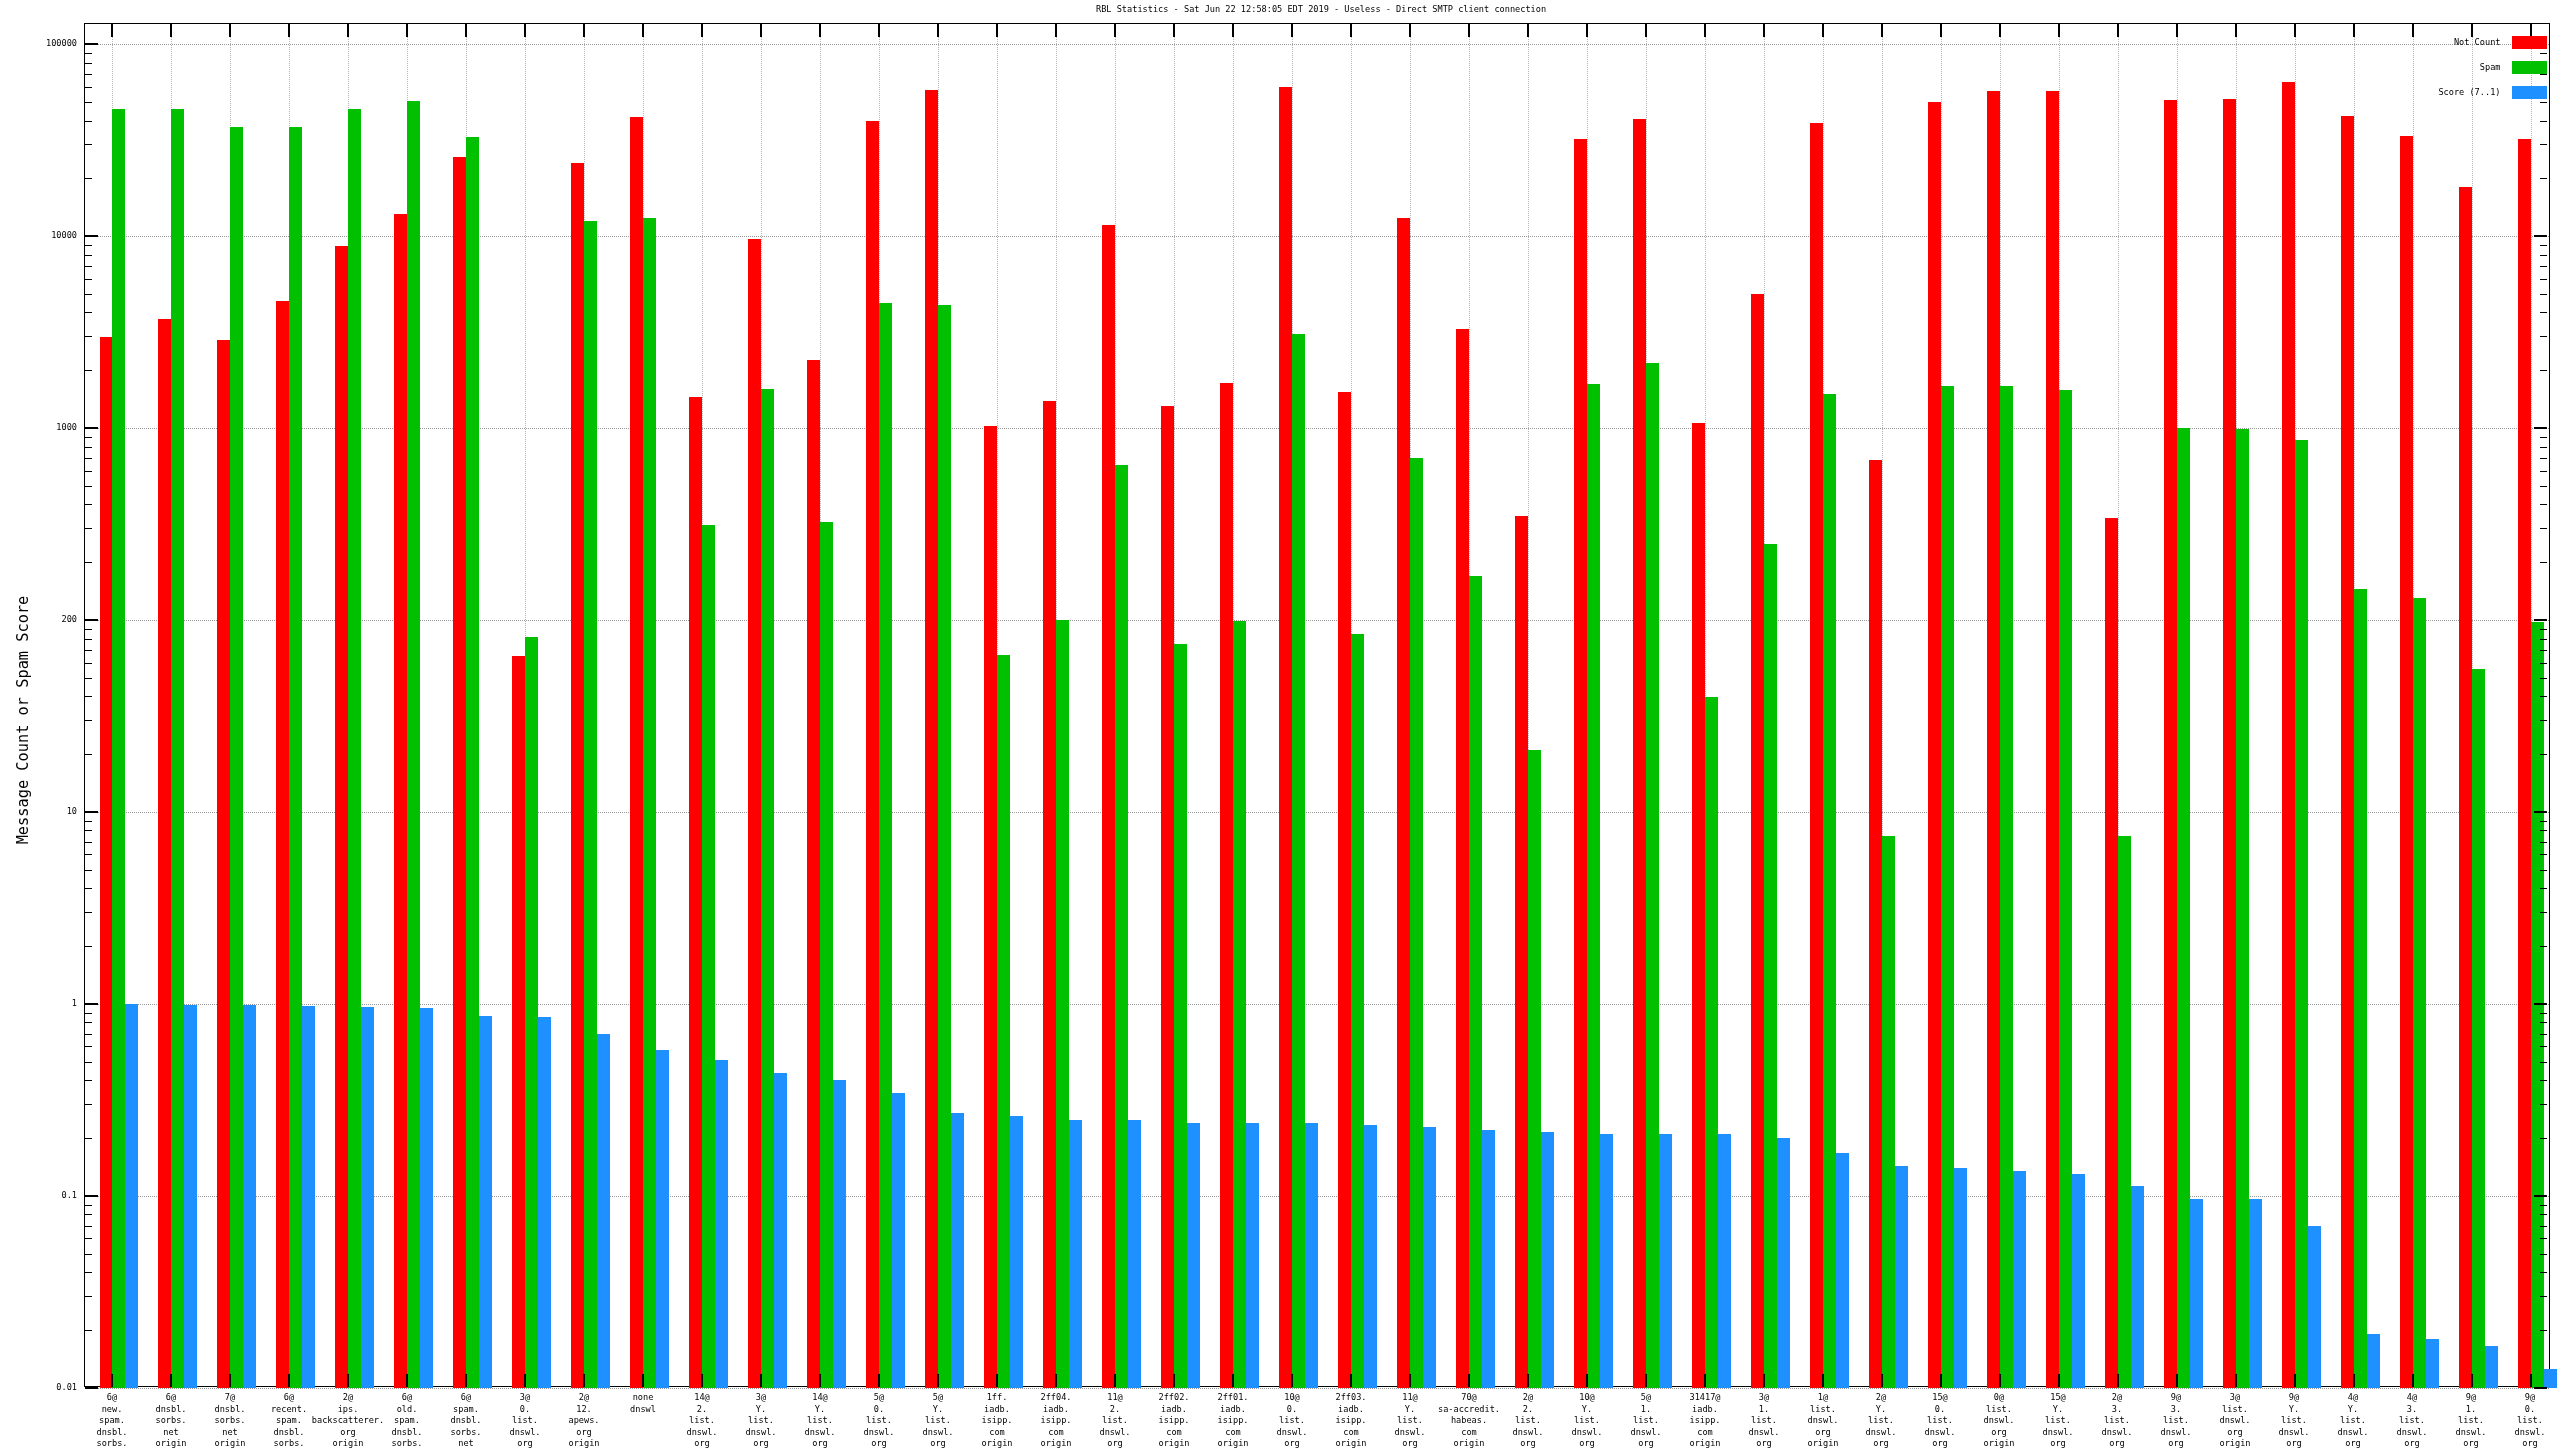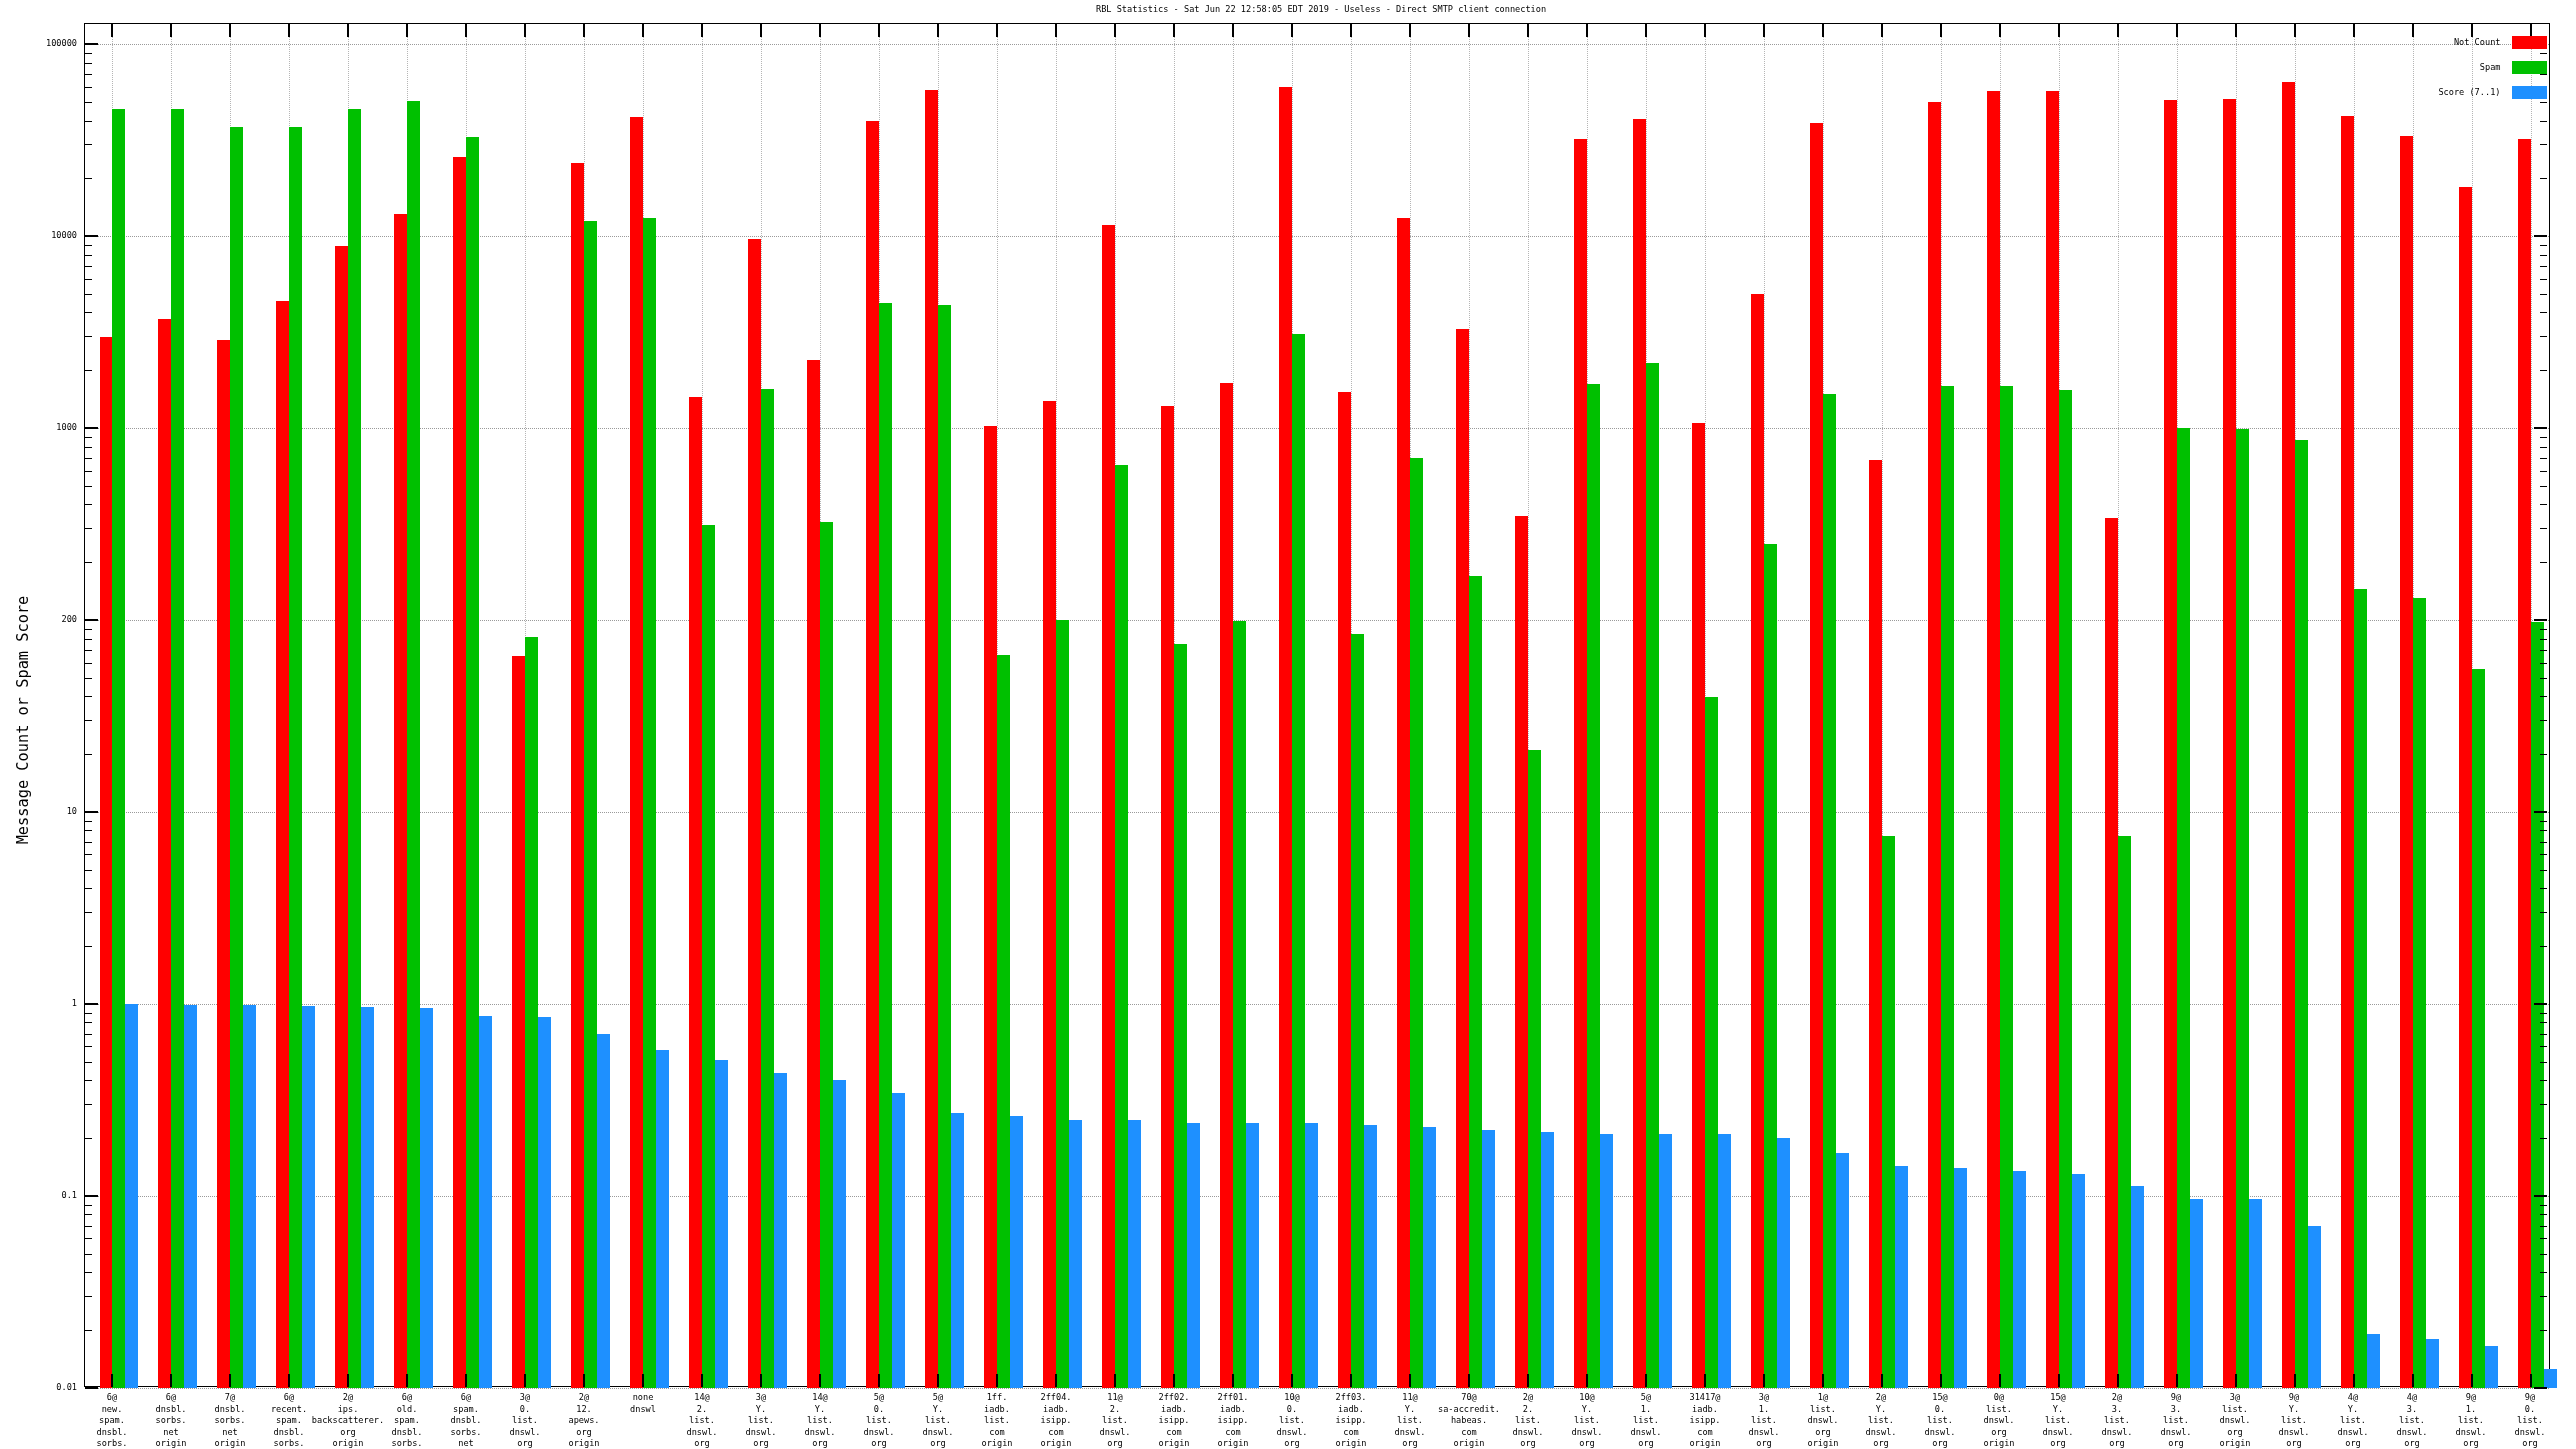--- a/index.html
+++ b/index.html
@@ -532,21 +532,21 @@
 org
 origin</div>
       <div class="xcat" style="left: 938px; top: 1392px;">5@
 Y.
 list.
 dnswl.
 org
 origin</div>
       <div class="xcat" style="left: 997px; top: 1392px;">1ff.
 iadb.
-list.
+isipp.
 com
 origin</div>
       <div class="xcat" style="left: 1056px; top: 1392px;">2ff04.
 iadb.
 isipp.
 com
 origin</div>
       <div class="xcat" style="left: 1115px; top: 1392px;">11@
 2.
 list.

